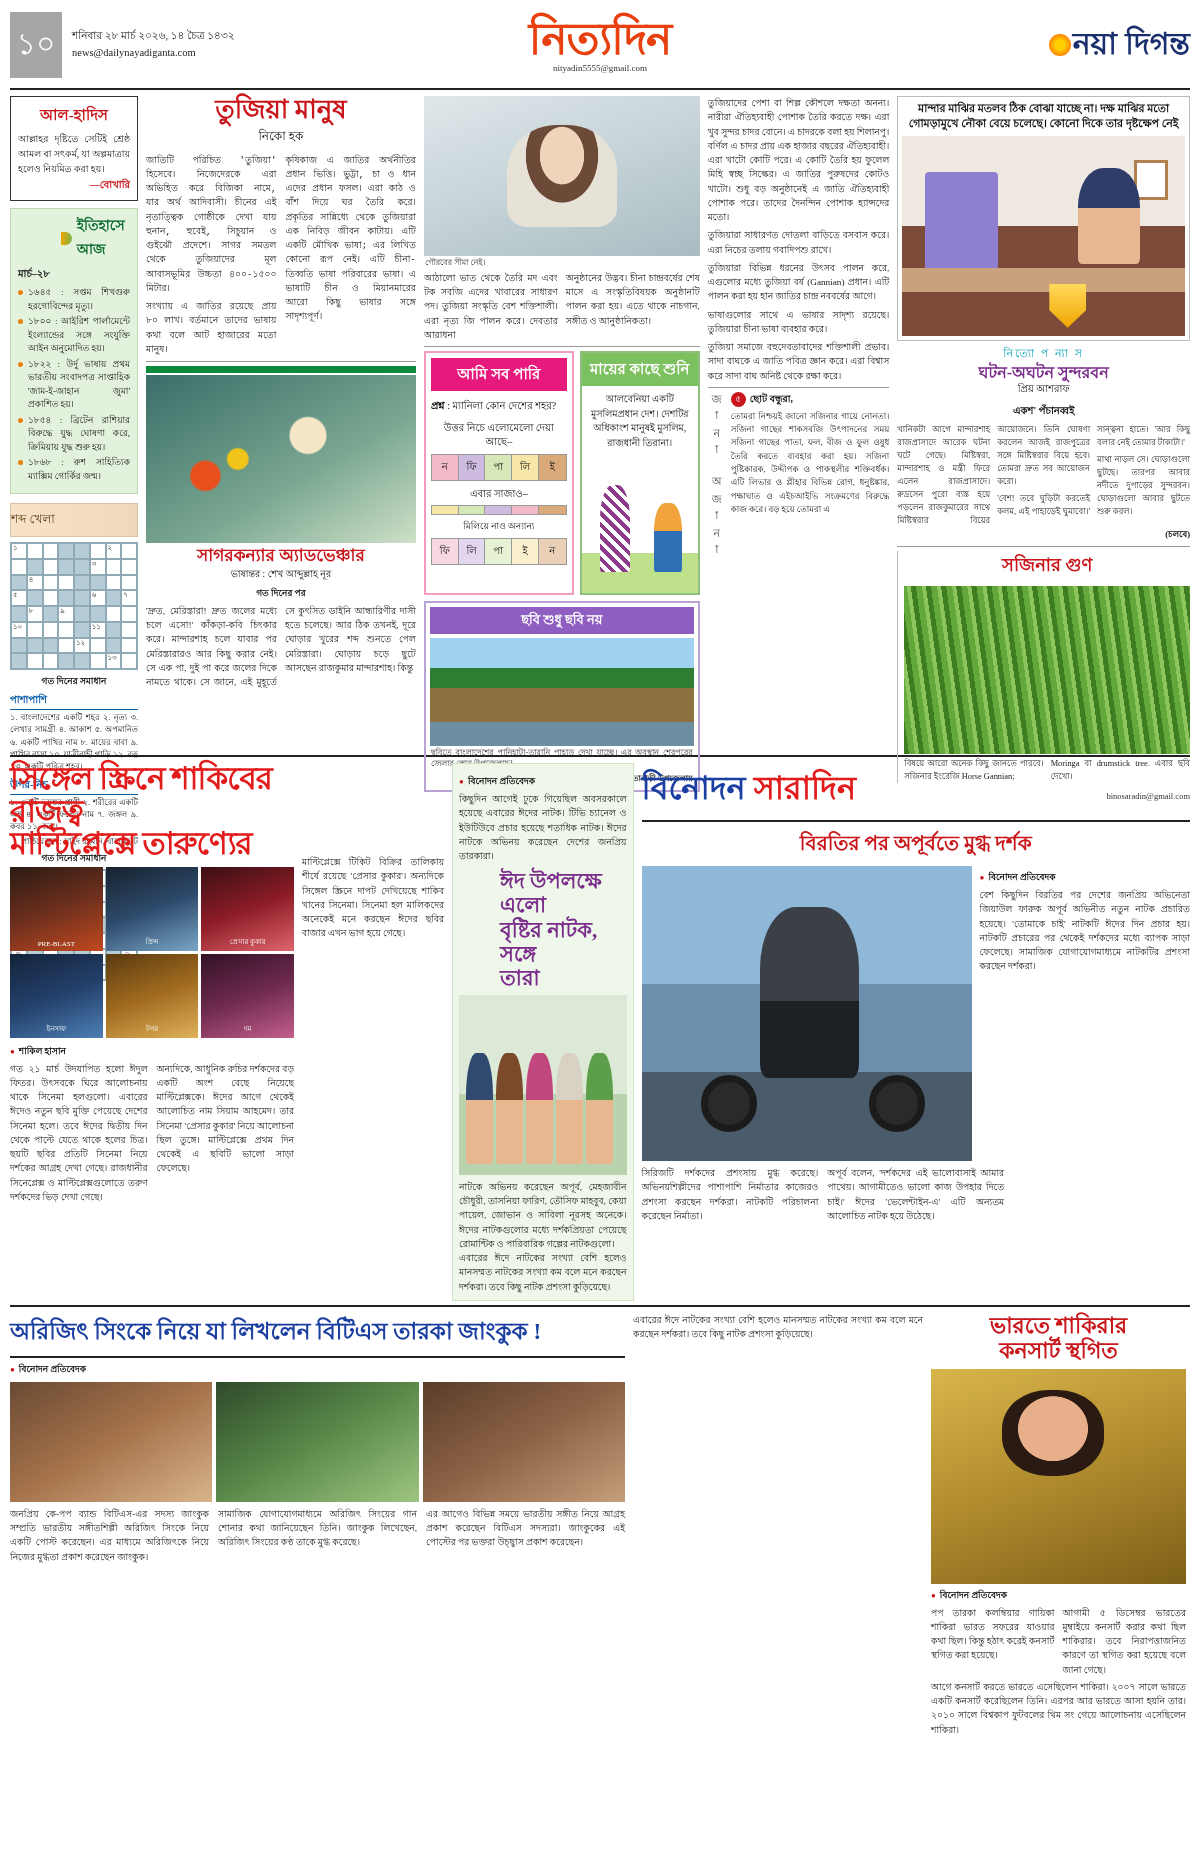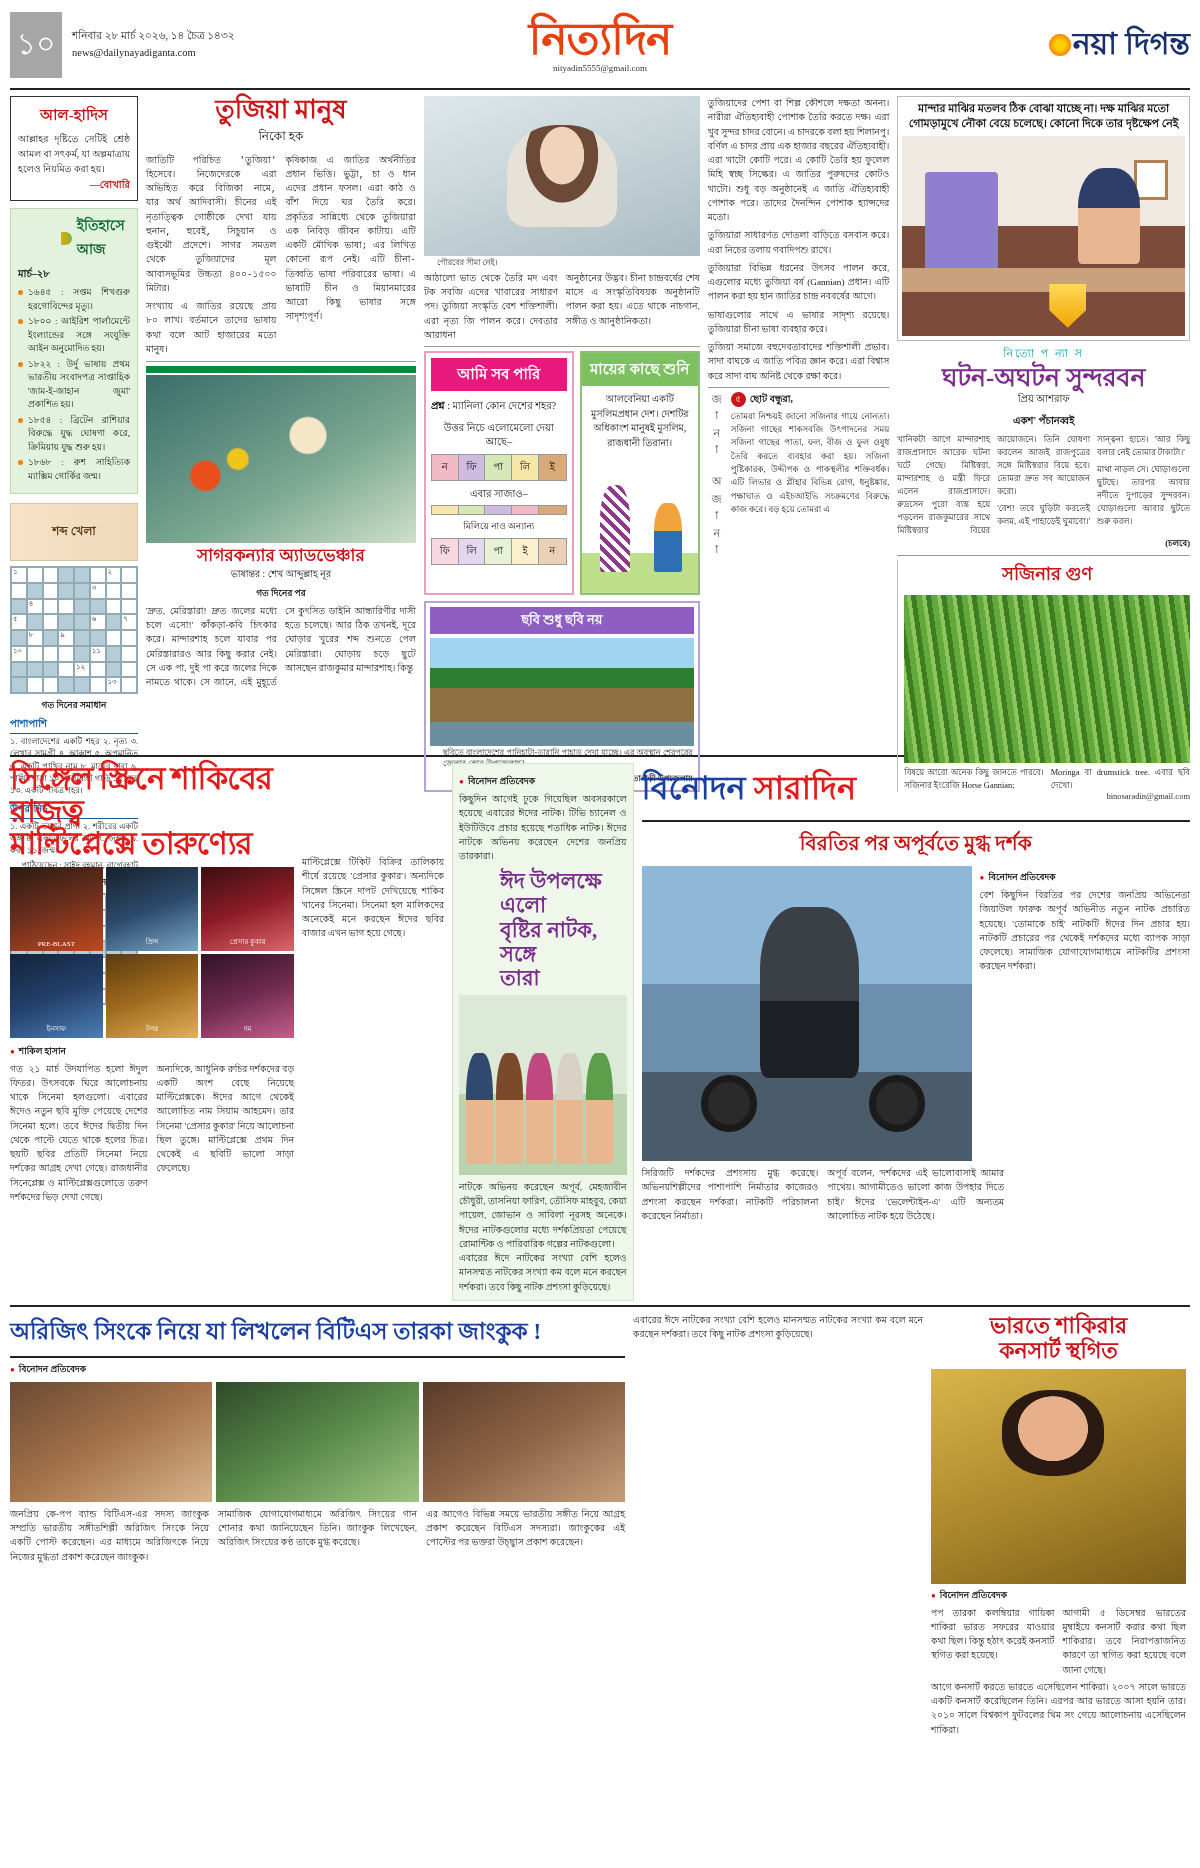--- a/index.html
+++ b/index.html
@@ -55,38 +55,38 @@
   .hist-head { display:flex; align-items:center; gap:5px; margin-bottom:4px;margin-left:43px; }
   .hist-icon { width:16px; height:13px; background:linear-gradient(90deg,#f0a500,#7cb342); border-radius:0 8px 8px 0; }
   .hist-title { color:#0a6b2f; font-size:14px; font-weight:bold; }
   .hist-date { font-size:10px; font-weight:bold; margin-bottom:3px; }
   .hist-item { font-size:9px; line-height:1.5; text-align:justify; padding-left:10px; position:relative; margin-bottom:2px;}
   .hist-item:before { content:""; position:absolute; left:0; top:4px; width:5px; height:5px;
     border-radius:50%; background:#e8820c; }
 
   
   .cw-head { background:linear-gradient(90deg,#f7e2c8,#efd9bb); border:1px solid #d8c3a4;
-    text-align:center; font-size:12px; font-weight:bold; color:#5a3c12; padding:18px 0; margin:9px 0 5px; }
+    font-size:12px; font-weight:normal; color:#5a3c12; padding:6px 0; margin:9px 0 5px; }
   .cw-grid { display:grid; grid-template-columns:repeat(8, 1fr); border:1px solid #8fa9b5; }
   .cw-grid div { aspect-ratio:1/1; border:.5px solid #8fa9b5; font-size:7px; padding:1px; line-height:1;}
   .cw-w { background:#fff; }
   .cw-b { background:#b6cdd7; }
   .cw-solve-t { text-align:center; font-size:9px; font-weight:bold; margin:4px 0 3px; }
   .cw-sec { color:#0a5ca8; font-size:10px; font-weight:bold; border-bottom:1px solid #0a5ca8; margin:3px 0 2px;}
   .cw-txt { font-size:8.2px; line-height:1.5; text-align:justify; }
   .cw-credit { font-size:8.2px; text-align:right; line-height:1.4; margin-top:2px; }
   .cw-ans { display:grid; grid-template-columns:repeat(8,1fr); border:1px solid #8fa9b5; margin-top:3px;}
   .cw-ans div { aspect-ratio:1/1; border:.5px solid #8fa9b5; font-size:7px;
     display:flex; align-items:center; justify-content:center; }
 
   
   .art-title { color:#c9161b; font-size:26px; text-align:center; font-weight:bold; line-height:1.1; }
   .art-sub { text-align:center; font-size:12px; margin:2px 0 7px; }
   .twocol { column-count:2; column-gap:9px;font-family:Liberation Mono, monospace; }
-  .cap { font-size:8px; color:#333; line-height:1.35; padding:2px 1px; text-align:justify;margin-left:12px;}
+  .cap { font-size:8px; color:#333; line-height:1.35; padding:2px 1px; text-align:justify;}
 
   
   .ph-girl { height:160px; background:linear-gradient(160deg,#dfe7ea 0%,#cbd7db 40%,#a9bcc2 100%); position:relative;}
   .ph-girl:after { content:""; position:absolute; left:30%; top:18%; width:40%; height:64%;
      background:radial-gradient(ellipse at 50% 30%, #f0d3bb 0 28%, #6c4a37 29% 46%, #e7e2d8 47% 100%); border-radius:45% 45% 18% 18%;}
 
   .ph-office { height:200px; background:linear-gradient(180deg,#efe9e2 0 45%, #7d4b3a 45% 100%); position:relative; overflow:hidden;}
   .ph-office .cab { position:absolute; left:8%; top:18%; width:26%; height:52%; background:#8f7fd0; border-radius:4px;}
   .ph-office .desk{ position:absolute; left:0; bottom:22%; width:100%; height:12%; background:#c9a27d;}
   .ph-office .shield{position:absolute; left:52%; bottom:4%; width:13%; height:22%;
@@ -125,21 +125,21 @@
   .panel-green .pbody { padding:6px; font-size:9.5px; line-height:1.55; text-align:center;}
   .kidsart { height:132px; margin-top:4px; position:relative;
      background:linear-gradient(#ffffff 0 70%, #bfe08a 70% 100%); }
   .kidsart .k1{position:absolute; left:16%; bottom:16%; width:26%; height:66%;
      background:repeating-linear-gradient(45deg,#8d3a8a 0 4px,#fff 4px 8px); border-radius:40% 40% 6% 6%;}
   .kidsart .k2{position:absolute; right:14%; bottom:16%; width:24%; height:52%;
      background:linear-gradient(#f2a33c 0 40%, #2f6fb5 40% 100%); border-radius:40% 40% 6% 6%;}
 
   
   .np-label { text-align:center; color:#00a0b0; font-size:11px; letter-spacing:2px; margin-top:4px;}
-  .np-title { text-align:center; color:#7b2d8b; font-size:25px; font-weight:bold; line-height:1.1;}
+  .np-title { text-align:center; color:#7b2d8b; font-size:16px; font-weight:bold; line-height:1.1;}
   .np-author{ text-align:center; font-size:10px; margin-bottom:5px;}
   .np-kicker{ text-align:center; font-size:10px; font-weight:bold; margin:3px 0;}
 
   
   .sg-wrap { border-left:1px solid #bbb; padding-left:6px; }
   .sg-title { color:#c9161b; font-size:18px; text-align:center; font-weight:bold; margin-bottom:4px;}
   .mor-img { height:168px; background:
      repeating-linear-gradient(82deg,#3f7d23 0 5px,#63a83a 5px 11px,#8cc55c 11px 15px);
   }
   .vertlabel { writing-mode:vertical-rl; text-orientation:upright; font-size:11px;

